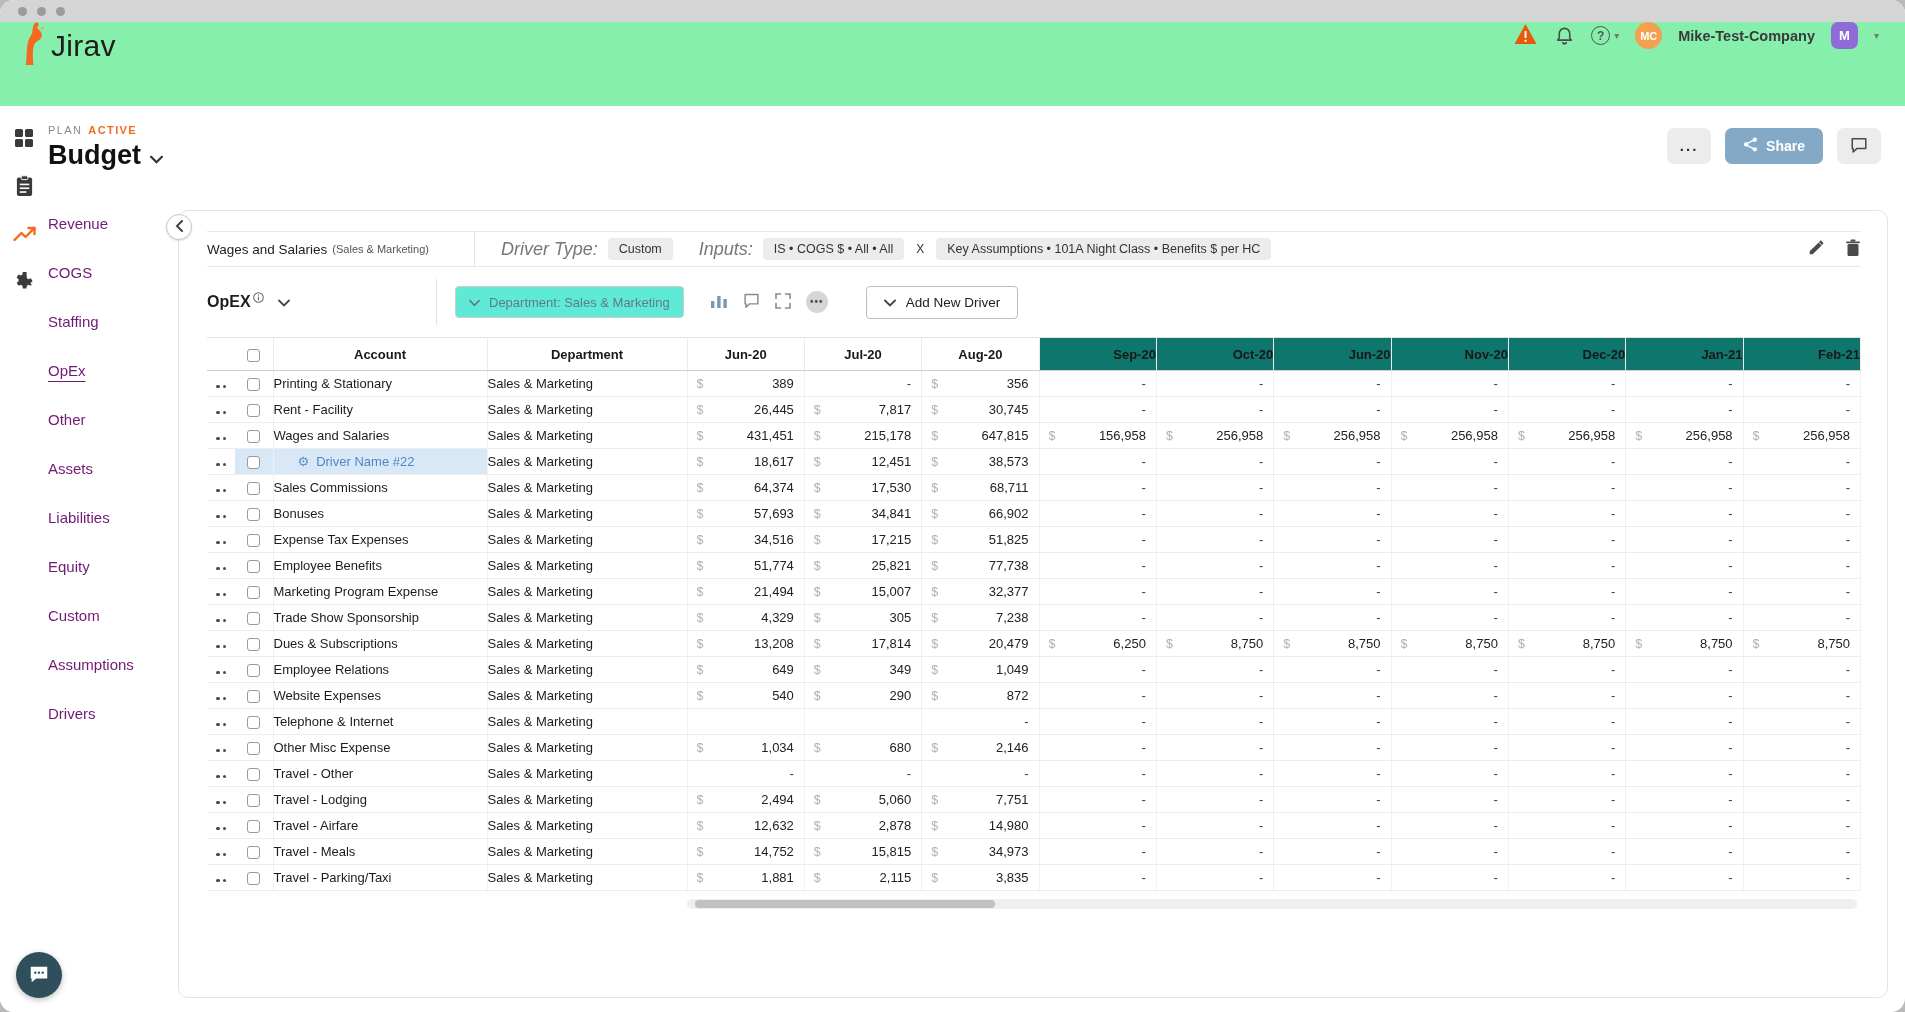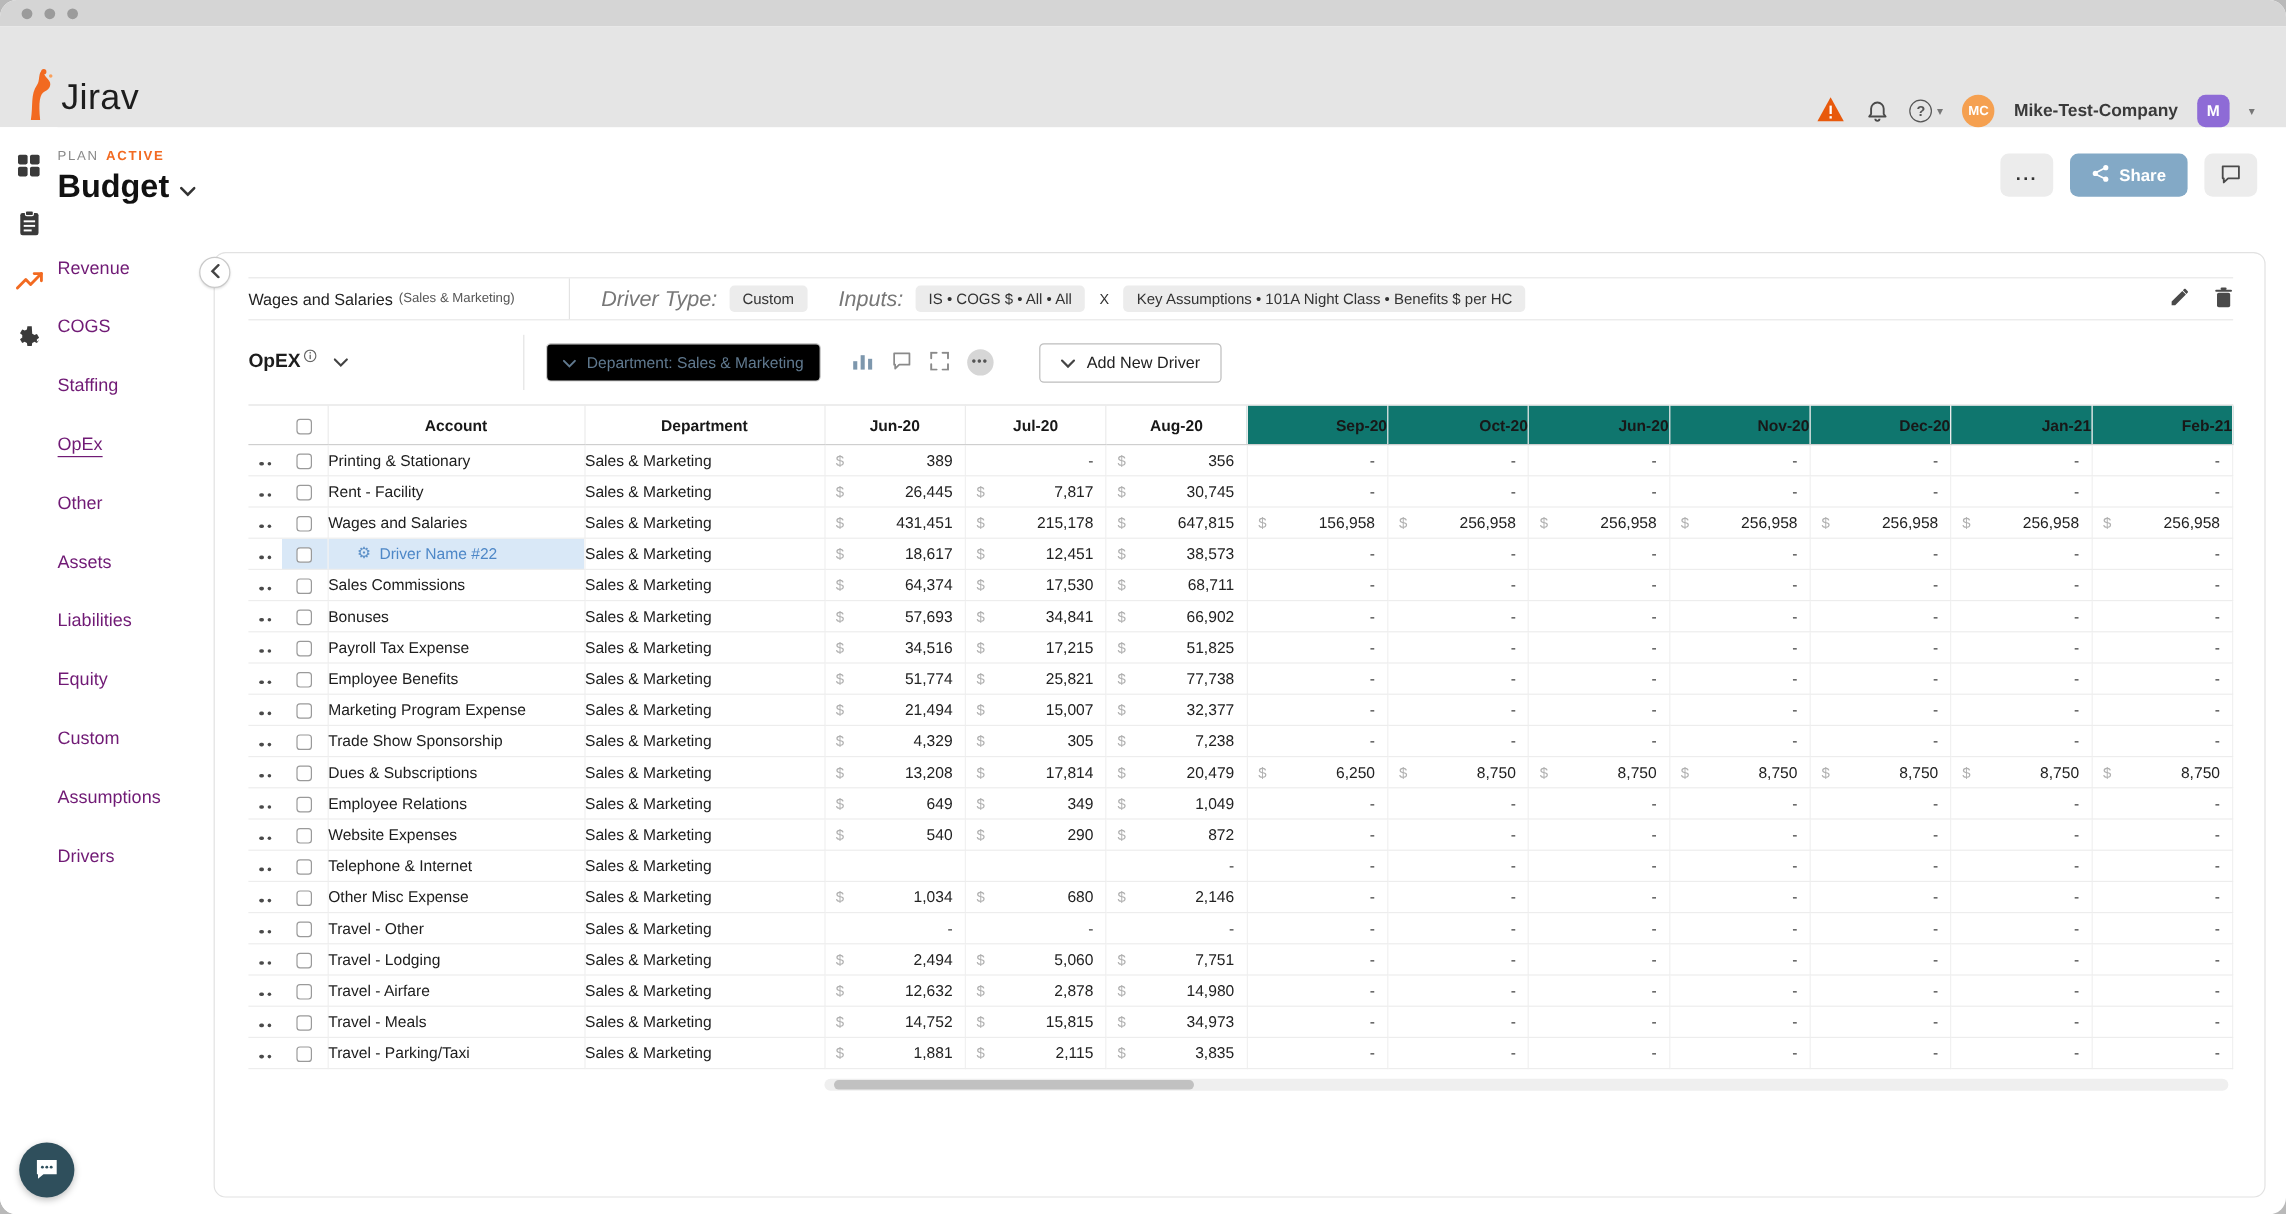--- a/index.html
+++ b/index.html
@@ -6,21 +6,21 @@
   html,body { width:1905px; height:1012px; }
   body { font-family:"Liberation Sans", sans-serif; background:#b9b9b9; overflow:hidden; position:relative; }
 
   .window { position:absolute; inset:0; background:#fff; border-radius:14px; overflow:hidden; }
 
   
   .titlebar { height:22px; background:#d5d5d5; display:flex; align-items:center; padding-left:18px; gap:10px; }
   .titlebar .dot { width:9px; height:9px; border-radius:50%; background:#9b9b9b; }
 
   
-  .app-header { position:absolute; top:22px; left:0; right:0; height:84px; background:#e5e5e5; display:flex; align-items:flex-end; padding:0 26px 0 16px;gap:36px; }
+  .app-header { position:absolute; top:22px; left:0; right:0; height:84px; background:#86efac; display:flex; align-items:flex-start; padding:0 26px 0 16px;gap:36px; }
   .logo { display:flex; align-items:center; gap:3px; }
   .logo-text { font-size:30px; color:#1d1d1d; letter-spacing:.3px; }
   .header-right { margin-left:auto; display:flex; align-items:center; gap:16px; }
   .icon-btn { background:none; border:none; display:flex; align-items:center; cursor:pointer; }
   .help-wrap { display:flex; align-items:center; gap:4px; }
   .help-circle { width:19px; height:19px; border:1.7px solid #555; border-radius:50%; display:flex; align-items:center; justify-content:center; font-size:12px; font-weight:700; color:#555; }
   .chev { font-size:10px; color:#777; }
   .avatar-mc { width:27px; height:27px; border-radius:50%; background:#f5a050; color:#fff; font-size:11px; font-weight:700; display:flex; align-items:center; justify-content:center; }
   .company-name { font-size:14.5px; font-weight:700; color:#3a3a3a; }
   .avatar-m { width:27px; height:27px; border-radius:7px; background:#8e6bd6; color:#fff; font-size:13px; font-weight:700; display:flex; align-items:center; justify-content:center; }
@@ -57,21 +57,21 @@
   .chip { background:#ececec; border-radius:4px; padding:4px 11px; font-size:12.5px; color:#333; white-space:nowrap; }
   .f-x { margin:0 12px; font-size:12px; color:#333; }
   .formula-actions { margin-left:auto; display:flex; align-items:center; gap:20px; padding-left:20px; align-self:stretch; }
   .fa-btn { background:none; border:none; cursor:pointer; display:flex; align-items:center; }
 
   .controls-row { display:flex; align-items:center; height:46px; margin-top:12px; }
   .section-select { width:230px; align-self:stretch; display:flex; align-items:center; border-right:1px solid #e3e3e3; cursor:pointer; }
   .section-select .sec-label { font-size:16px; color:#1d1d1d; font-weight:600; }
   .info-sup { margin:-8px 0 0 2px; }
   .section-select .chev-svg { margin-left:14px; }
-  .dept-filter { display:flex; align-items:center; gap:9px; border:1px solid #cdcdcd; border-radius:4px; height:32px; padding:0 13px; margin-left:18px; font-size:13px; color:#60798f; background:#000000; cursor:pointer; }
+  .dept-filter { display:flex; align-items:center; gap:9px; border:1px solid #cdcdcd; border-radius:4px; height:32px; padding:0 13px; margin-left:18px; font-size:13px; color:#60798f; background:#5eead4; cursor:pointer; }
   .tool-icons { display:flex; align-items:center; gap:15px; margin-left:26px; }
   .tool-btn { background:none; border:none; cursor:pointer; display:flex; align-items:center; justify-content:center; }
   .more-circle { width:22px; height:22px; border-radius:50%; background:#d6d6d6; display:flex; align-items:center; justify-content:center; }
   .more-circle span { color:#555; font-weight:700; font-size:10px; letter-spacing:1px; line-height:6px; }
   .add-driver { display:flex; align-items:center; gap:10px; border:1px solid #bdbdbd; border-radius:4px; height:33px; padding:0 17px; margin-left:38px; font-size:13.5px; color:#222; background:#fff; cursor:pointer; }
 
   
   table.grid { border-collapse:collapse; width:100%; margin-top:12px; table-layout:fixed; }
   .grid th { height:33px; font-size:13px; font-weight:700; color:#181818; border-top:1px solid #e2e2e2; border-bottom:1px solid #cfcfcf; border-right:1px solid #ececec; background:#fff; text-align:center; }
   .grid th.forecast { background:#0f766e;text-align:right; }
@@ -692,21 +692,21 @@
             <td class="cell-money">
               <div class="dash-wrap">-</div>
             </td>
           </tr>
           <tr>
             <td class="cell-handle"><span class="dots">
                 <i></i>
                 <i></i>
               </span></td>
             <td class="cell-check"><span class="checkbox"></span></td>
-            <td class="cell-account">Payroll Tax Expense</td>
+            <td class="cell-account">Expense Tax Expenses</td>
             <td class="cell-dept">Sales &amp; Marketing</td>
             <td class="cell-money">
               <div class="money-wrap">
                 <span class="cur">$</span>
                 <span class="num">34,516</span>
               </div>
             </td>
             <td class="cell-money">
               <div class="money-wrap">
                 <span class="cur">$</span>

